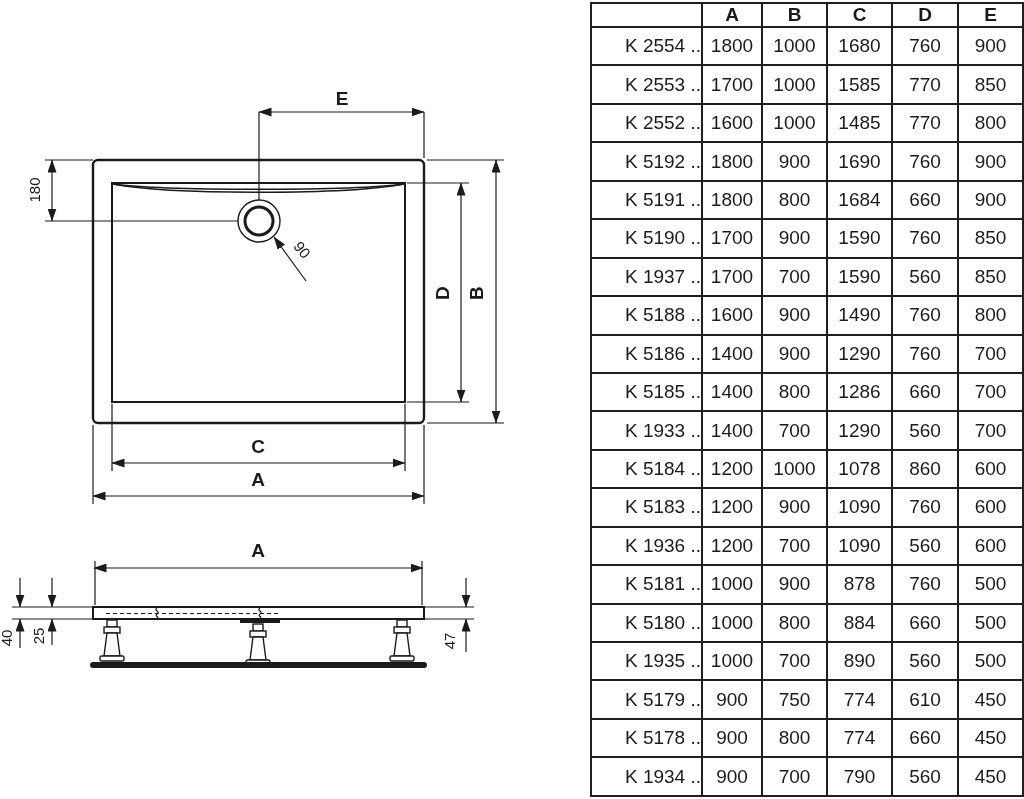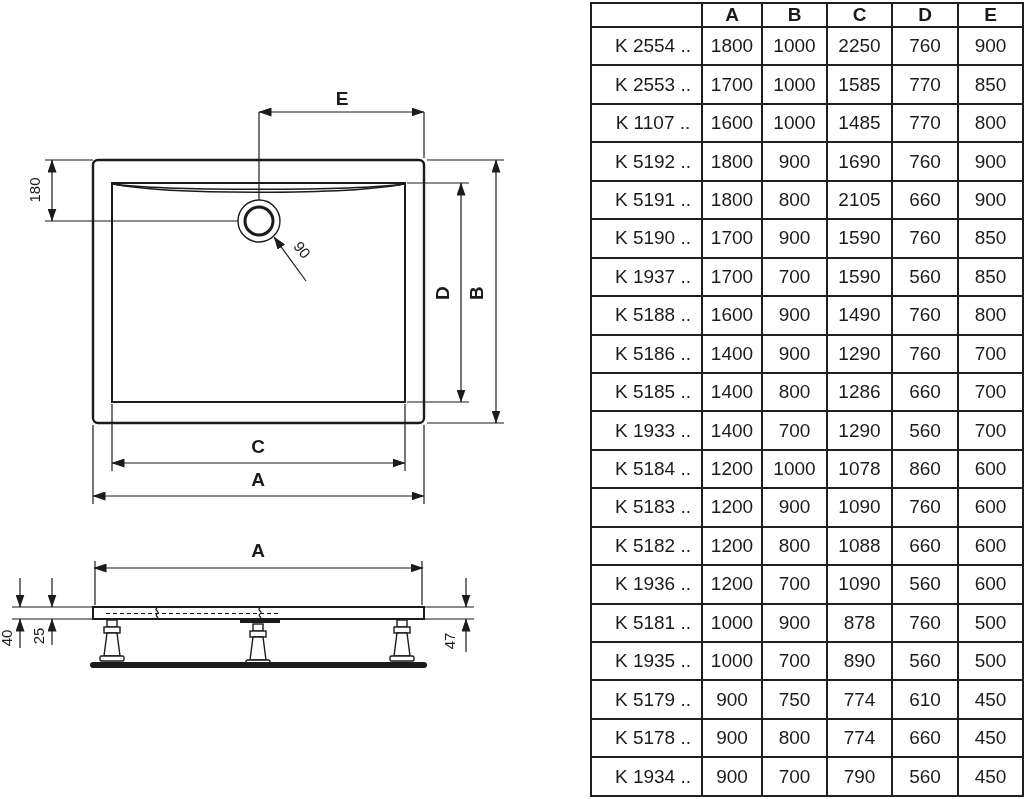--- a/index.html
+++ b/index.html
@@ -7,21 +7,21 @@
           font-family:"Liberation Sans",sans-serif;color:#1b1b1b;}
   svg.drawing{position:absolute;left:0;top:0;}
   svg.drawing text{fill:#1b1b1b;font-family:"Liberation Sans",sans-serif;}
   .dim-letter{font-size:19px;font-weight:bold;}
   .dim-num{font-size:15px;}
   table.spec{position:absolute;left:590px;top:2px;width:432px;height:795px;
              border-collapse:collapse;table-layout:fixed;font-size:19px;color:#1b1b1b;}
   table.spec th,table.spec td{border:2px solid #1f1f1f;padding:0;text-align:center;
              white-space:nowrap;overflow:hidden;}
   table.spec th{font-weight:bold;}
-  table.spec td.model{text-align:center;padding-left:13px;}
+  table.spec td.model{text-align:right;padding-left:13px;}
 </style>
 </head>
 <body>
 
 <div class="canvas">
 
   <svg class="drawing" width="588" height="799" viewBox="0 0 588 799">
     <defs>
       <marker id="arr" viewBox="0 0 13 9" refX="12.5" refY="4.5" markerWidth="13" markerHeight="9" orient="auto-start-reverse" markerUnits="userSpaceOnUse">
         <path d="M0,0 L13,4.5 L0,9 z" fill="#1b1b1b"></path>
@@ -134,53 +134,53 @@
           <th>C</th>
           <th>D</th>
           <th>E</th>
         </tr>
     </thead>
     <tbody>
         <tr>
           <td class="model">K 2554 ..</td>
           <td>1800</td>
           <td>1000</td>
-          <td>2250</td>
+          <td>1680</td>
           <td>760</td>
           <td>900</td>
         </tr>
         <tr>
           <td class="model">K 2553 ..</td>
           <td>1700</td>
           <td>1000</td>
           <td>1585</td>
           <td>770</td>
           <td>850</td>
         </tr>
         <tr>
-          <td class="model">K 1107 ..</td>
+          <td class="model">K 2552 ..</td>
           <td>1600</td>
           <td>1000</td>
           <td>1485</td>
           <td>770</td>
           <td>800</td>
         </tr>
         <tr>
           <td class="model">K 5192 ..</td>
           <td>1800</td>
           <td>900</td>
           <td>1690</td>
           <td>760</td>
           <td>900</td>
         </tr>
         <tr>
           <td class="model">K 5191 ..</td>
           <td>1800</td>
           <td>800</td>
-          <td>2105</td>
+          <td>1684</td>
           <td>660</td>
           <td>900</td>
         </tr>
         <tr>
           <td class="model">K 5190 ..</td>
           <td>1700</td>
           <td>900</td>
           <td>1590</td>
           <td>760</td>
           <td>850</td>
@@ -235,41 +235,41 @@
         </tr>
         <tr>
           <td class="model">K 5183 ..</td>
           <td>1200</td>
           <td>900</td>
           <td>1090</td>
           <td>760</td>
           <td>600</td>
         </tr>
         <tr>
-          <td class="model">K 5182 ..</td>
-          <td>1200</td>
-          <td>800</td>
-          <td>1088</td>
-          <td>660</td>
-          <td>600</td>
-        </tr>
-        <tr>
           <td class="model">K 1936 ..</td>
           <td>1200</td>
           <td>700</td>
           <td>1090</td>
           <td>560</td>
           <td>600</td>
         </tr>
         <tr>
           <td class="model">K 5181 ..</td>
           <td>1000</td>
           <td>900</td>
           <td>878</td>
           <td>760</td>
+          <td>500</td>
+        </tr>
+        <tr>
+          <td class="model">K 5180 ..</td>
+          <td>1000</td>
+          <td>800</td>
+          <td>884</td>
+          <td>660</td>
           <td>500</td>
         </tr>
         <tr>
           <td class="model">K 1935 ..</td>
           <td>1000</td>
           <td>700</td>
           <td>890</td>
           <td>560</td>
           <td>500</td>
         </tr>

